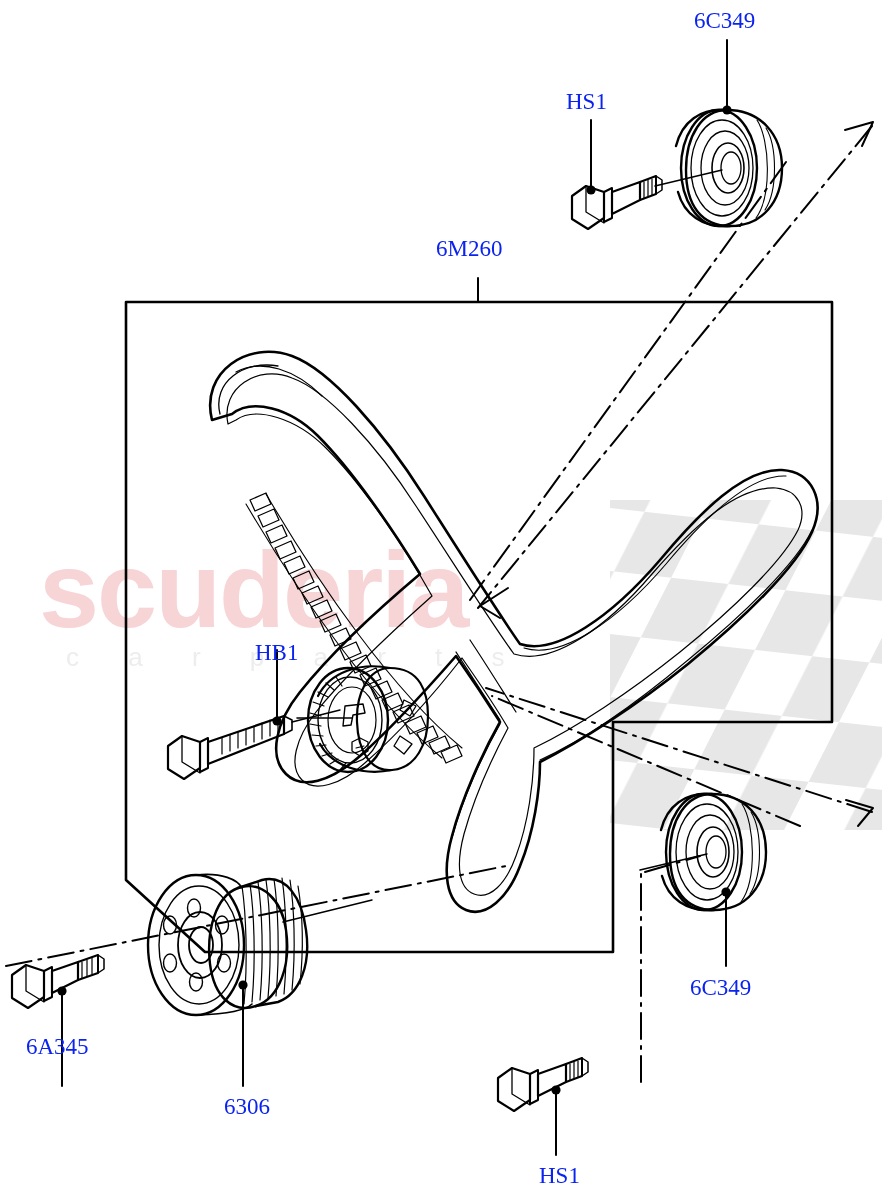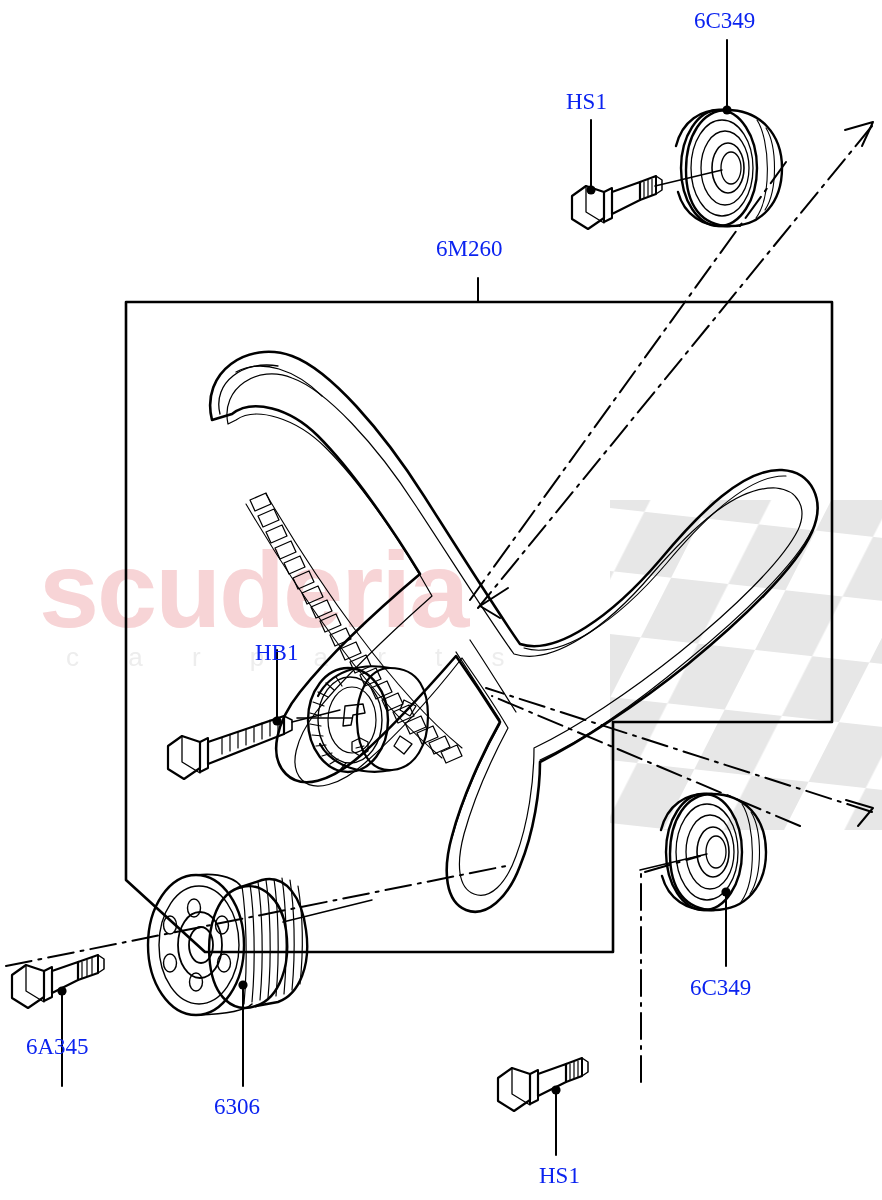--- a/index.html
+++ b/index.html
@@ -342,17 +342,17 @@
       </g>
 
     </g>
   </svg>
 
   <div class="lbl" style="left:694px;top:8px;">6C349</div>
   <div class="lbl" style="left:566px;top:89px;">HS1</div>
   <div class="lbl" style="left:436px;top:236px;">6M260</div>
   <div class="lbl" style="left:255px;top:608px;margin-top:32px;">HB1</div>
   <div class="lbl" style="left:26px;top:1034px;">6A345</div>
-  <div class="lbl" style="left:214px;top:1094px;text-align:center;">6306</div>
+  <div class="lbl" style="left:224px;top:1094px;text-align:center;">6306</div>
   <div class="lbl" style="left:690px;top:975px;">6C349</div>
   <div class="lbl" style="left:539px;top:1163px;">HS1</div>
 
 </div>
 
 </body></html>

